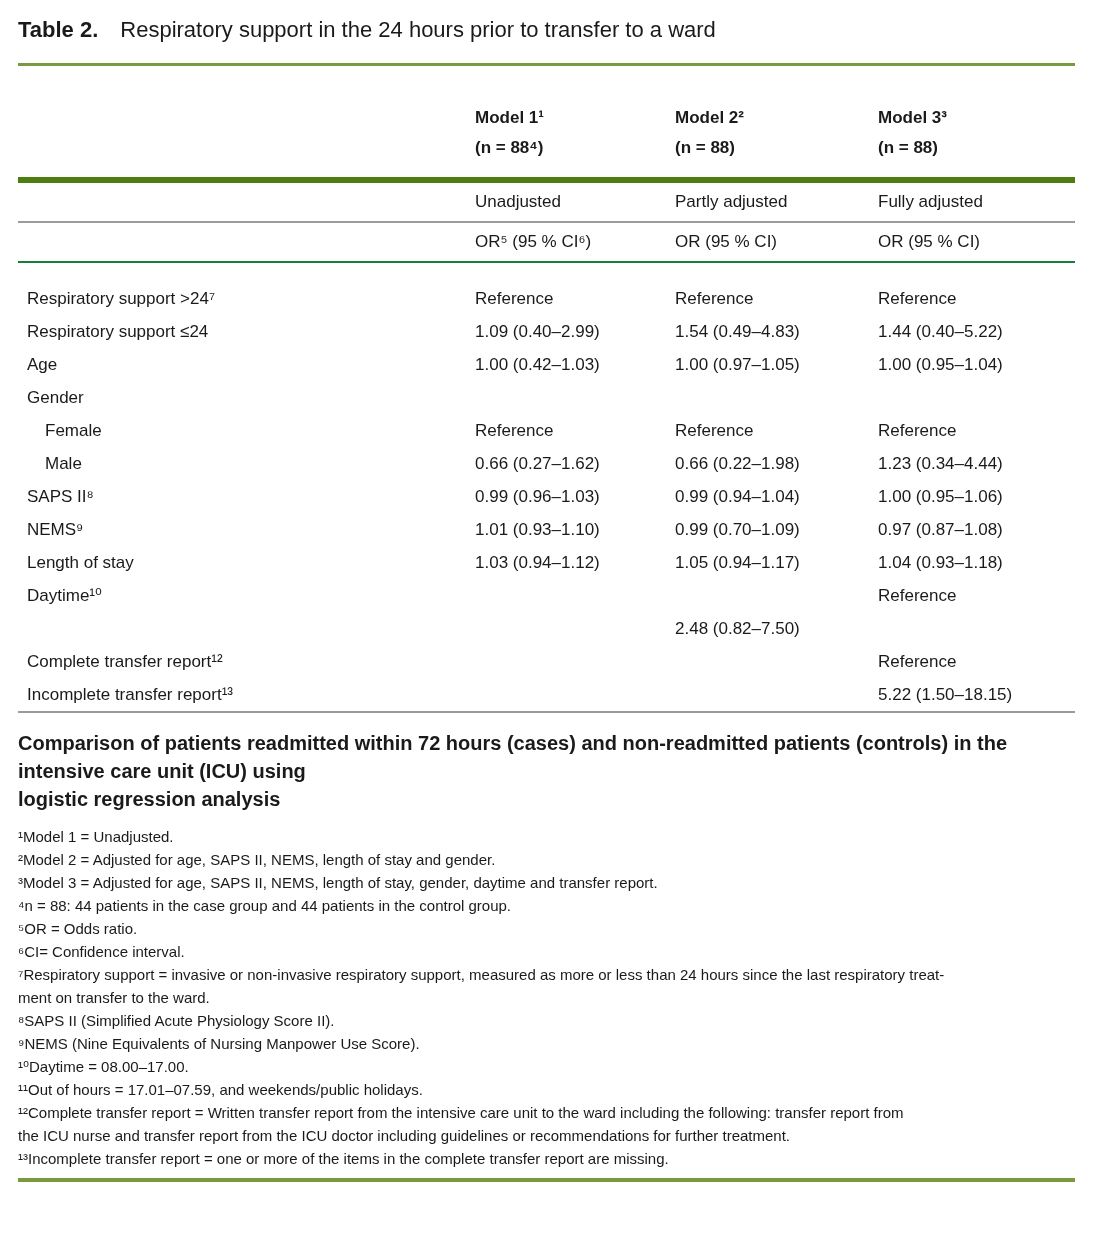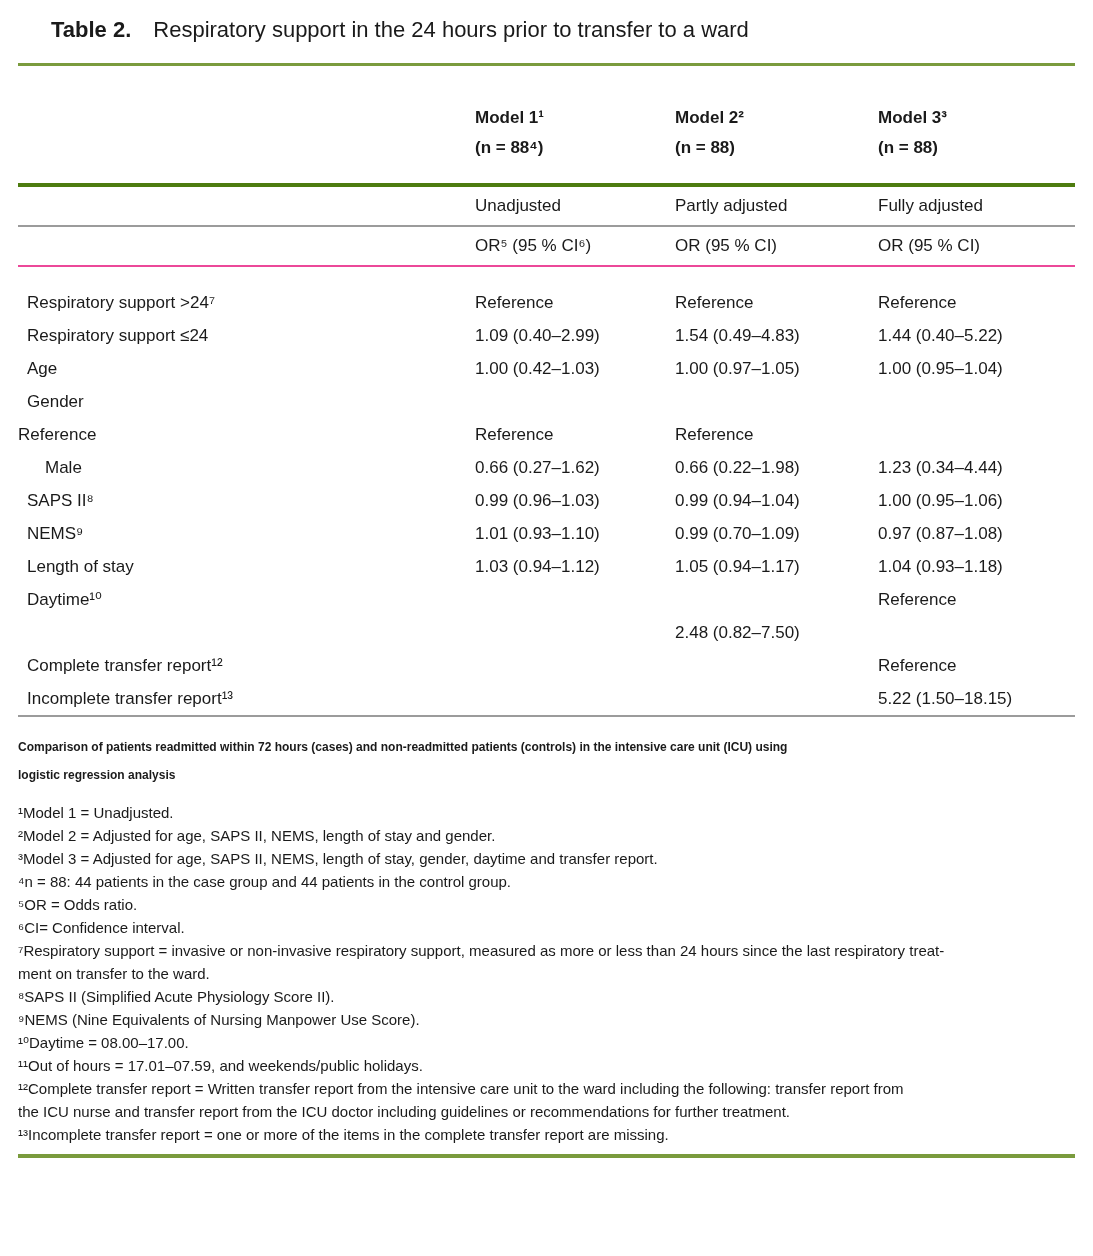--- a/index.html
+++ b/index.html
@@ -12,21 +12,21 @@
     overflow:hidden;
     box-sizing:border-box;
     padding:0 18px;
   }
   .title{
     margin:15px 0 0 0;
     font-size:22px;
     line-height:30px;
     font-weight:400;
   }
-  .title .tlabel{font-weight:700;margin-left:33px;}
+  .title .tlabel{font-weight:700;}
   .title .ttext{margin-left:22px;}
   .rule-green-top{
     height:3px;
     margin-top:18px;
     border:0;
   }
   .rule-green-bottom{
     height:4px;
     margin-top:8px;
     border:0;
@@ -36,47 +36,47 @@
     display:grid;
     grid-template-columns:457px 200px 203px 1fr;
     align-items:center;
   }
   .c{font-size:17px;}
   .c.label{padding-left:9px;}
   .trow.indent .c.label{padding-left:27px;}
   
   .trow.models{
     padding-top:37px;
-    padding-bottom:20px;
+    padding-bottom:14px;
     align-items:start;
   }
   .trow.models .mcell{font-weight:700;font-size:17px;line-height:30px;}
   
   .trow.adj{
-    border-top:4px solid #4d7c0f;
+    border-top:6px solid #4d7c0f;
     padding:8px 0;
   }
   .trow.measures{
     border-top:2px solid #9b9b9b;
-    border-bottom:2px solid #ec4899;
+    border-bottom:2px solid #15803d;
     padding:8px 0;
   }
   .trow.adj .c,.trow.measures .c{line-height:22px;}
   
   .tbody{
     padding-top:19px;
     border-bottom:2px solid #9b9b9b;
   }
   .trow.body{height:33px;}
   .trow.body.gap{}
   
   .caption{
     padding-top:16px;
     font-weight:700;
-    font-size:12px;
+    font-size:20px;
     line-height:28px;
     white-space:pre-line;
   }
   .footnotes{
     margin-top:12px;
     font-size:15px;
     line-height:23px;
   }
   .footnote{white-space:pre-line;}
 </style>
@@ -140,20 +140,21 @@
           <div class="c val">1.00 (0.97–1.05)</div>
           <div class="c val">1.00 (0.95–1.04)</div>
         </div>
         <div class="trow body gap">
           <div class="c label">Gender</div>
           <div class="c val"></div>
           <div class="c val"></div>
           <div class="c val"></div>
         </div>
         <div class="trow body indent">
+          <div class="c label">Female</div>
           <div class="c val">Reference</div>
           <div class="c val">Reference</div>
           <div class="c val">Reference</div>
         </div>
         <div class="trow body indent">
           <div class="c label">Male</div>
           <div class="c val">0.66 (0.27–1.62)</div>
           <div class="c val">0.66 (0.22–1.98)</div>
           <div class="c val">1.23 (0.34–4.44)</div>
         </div>

